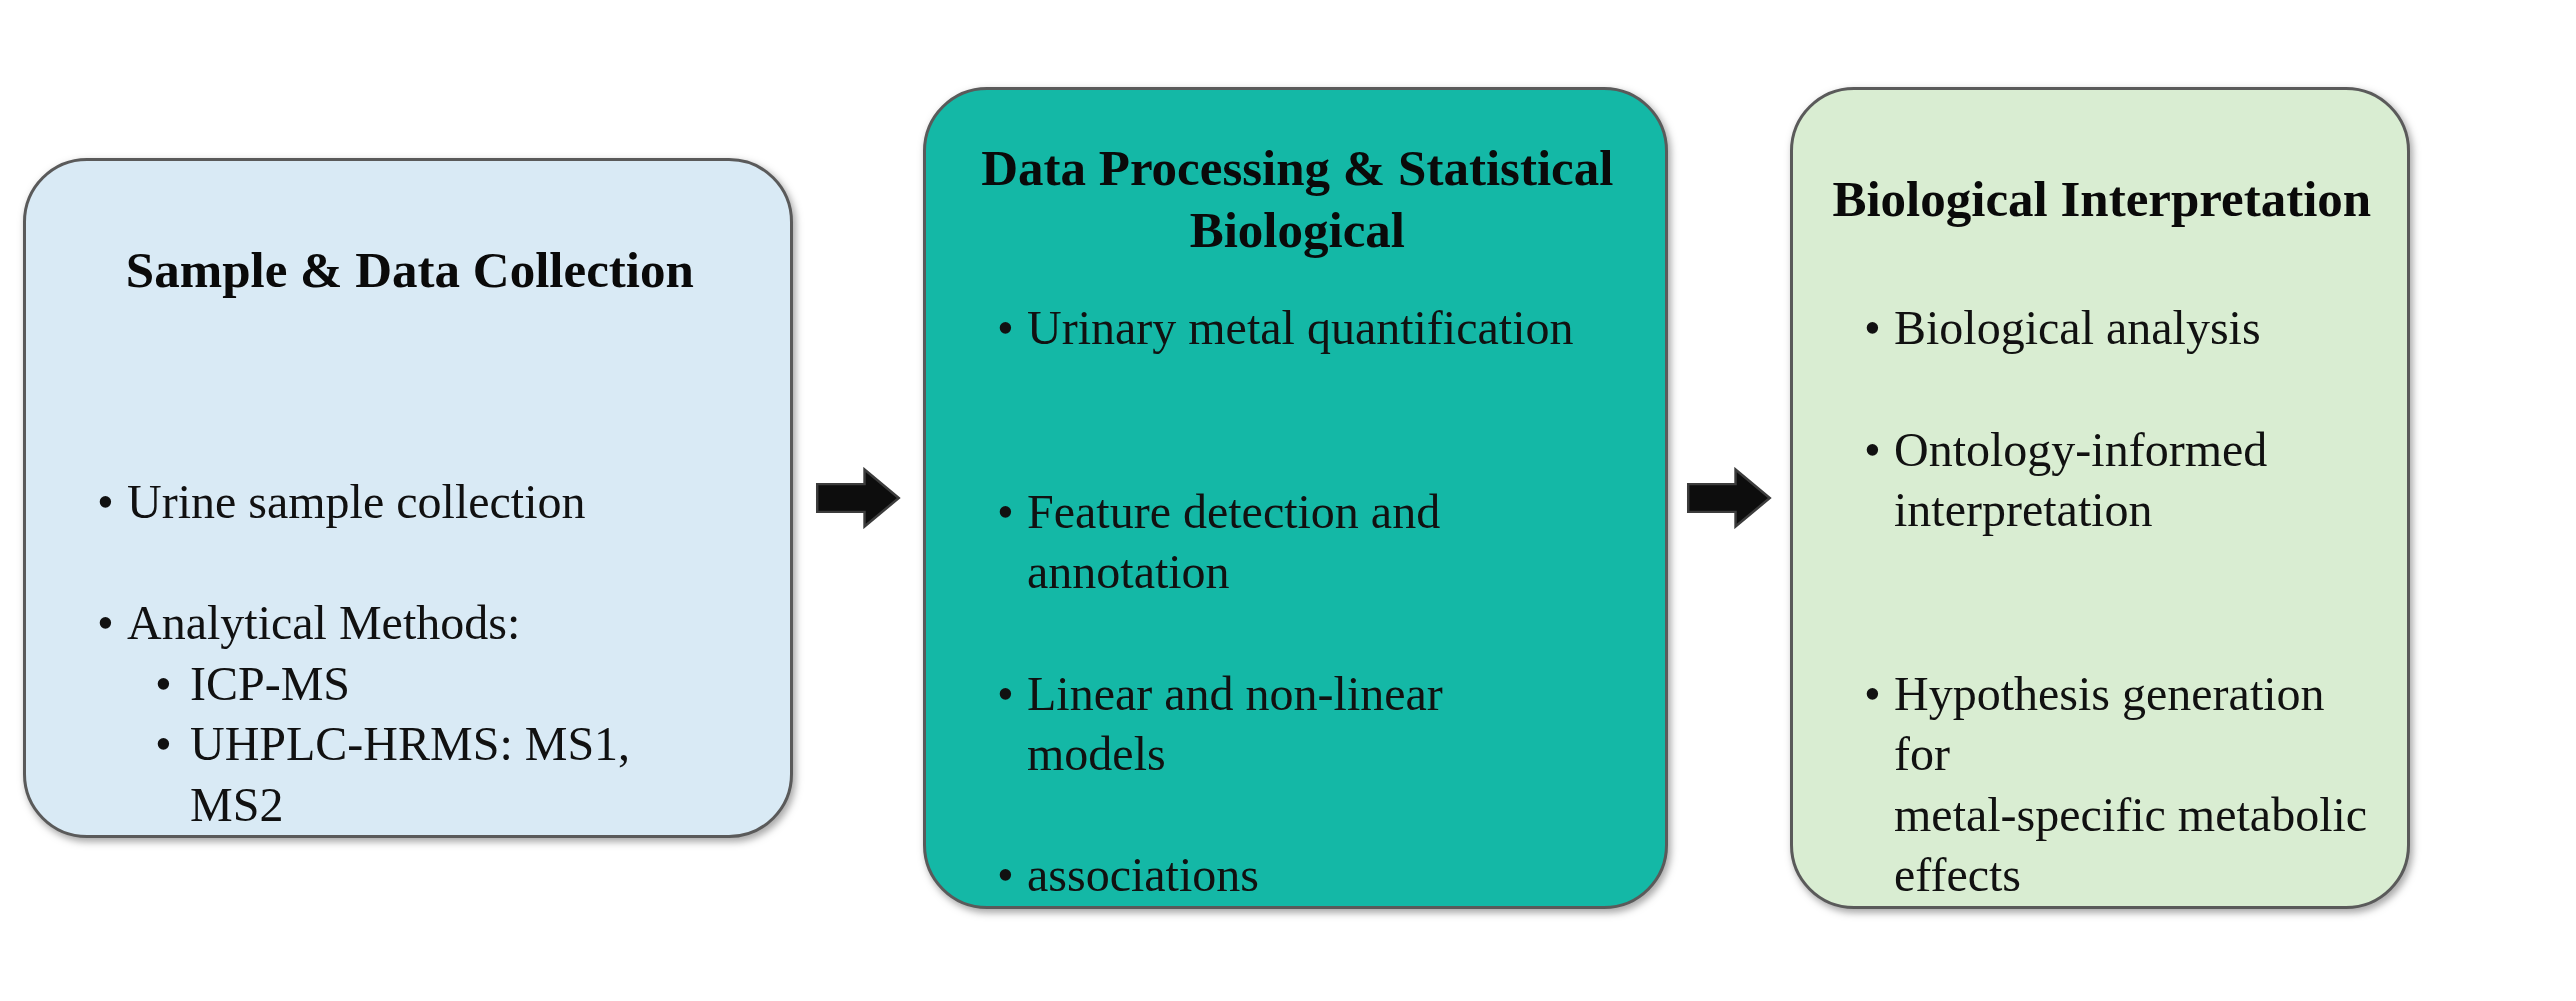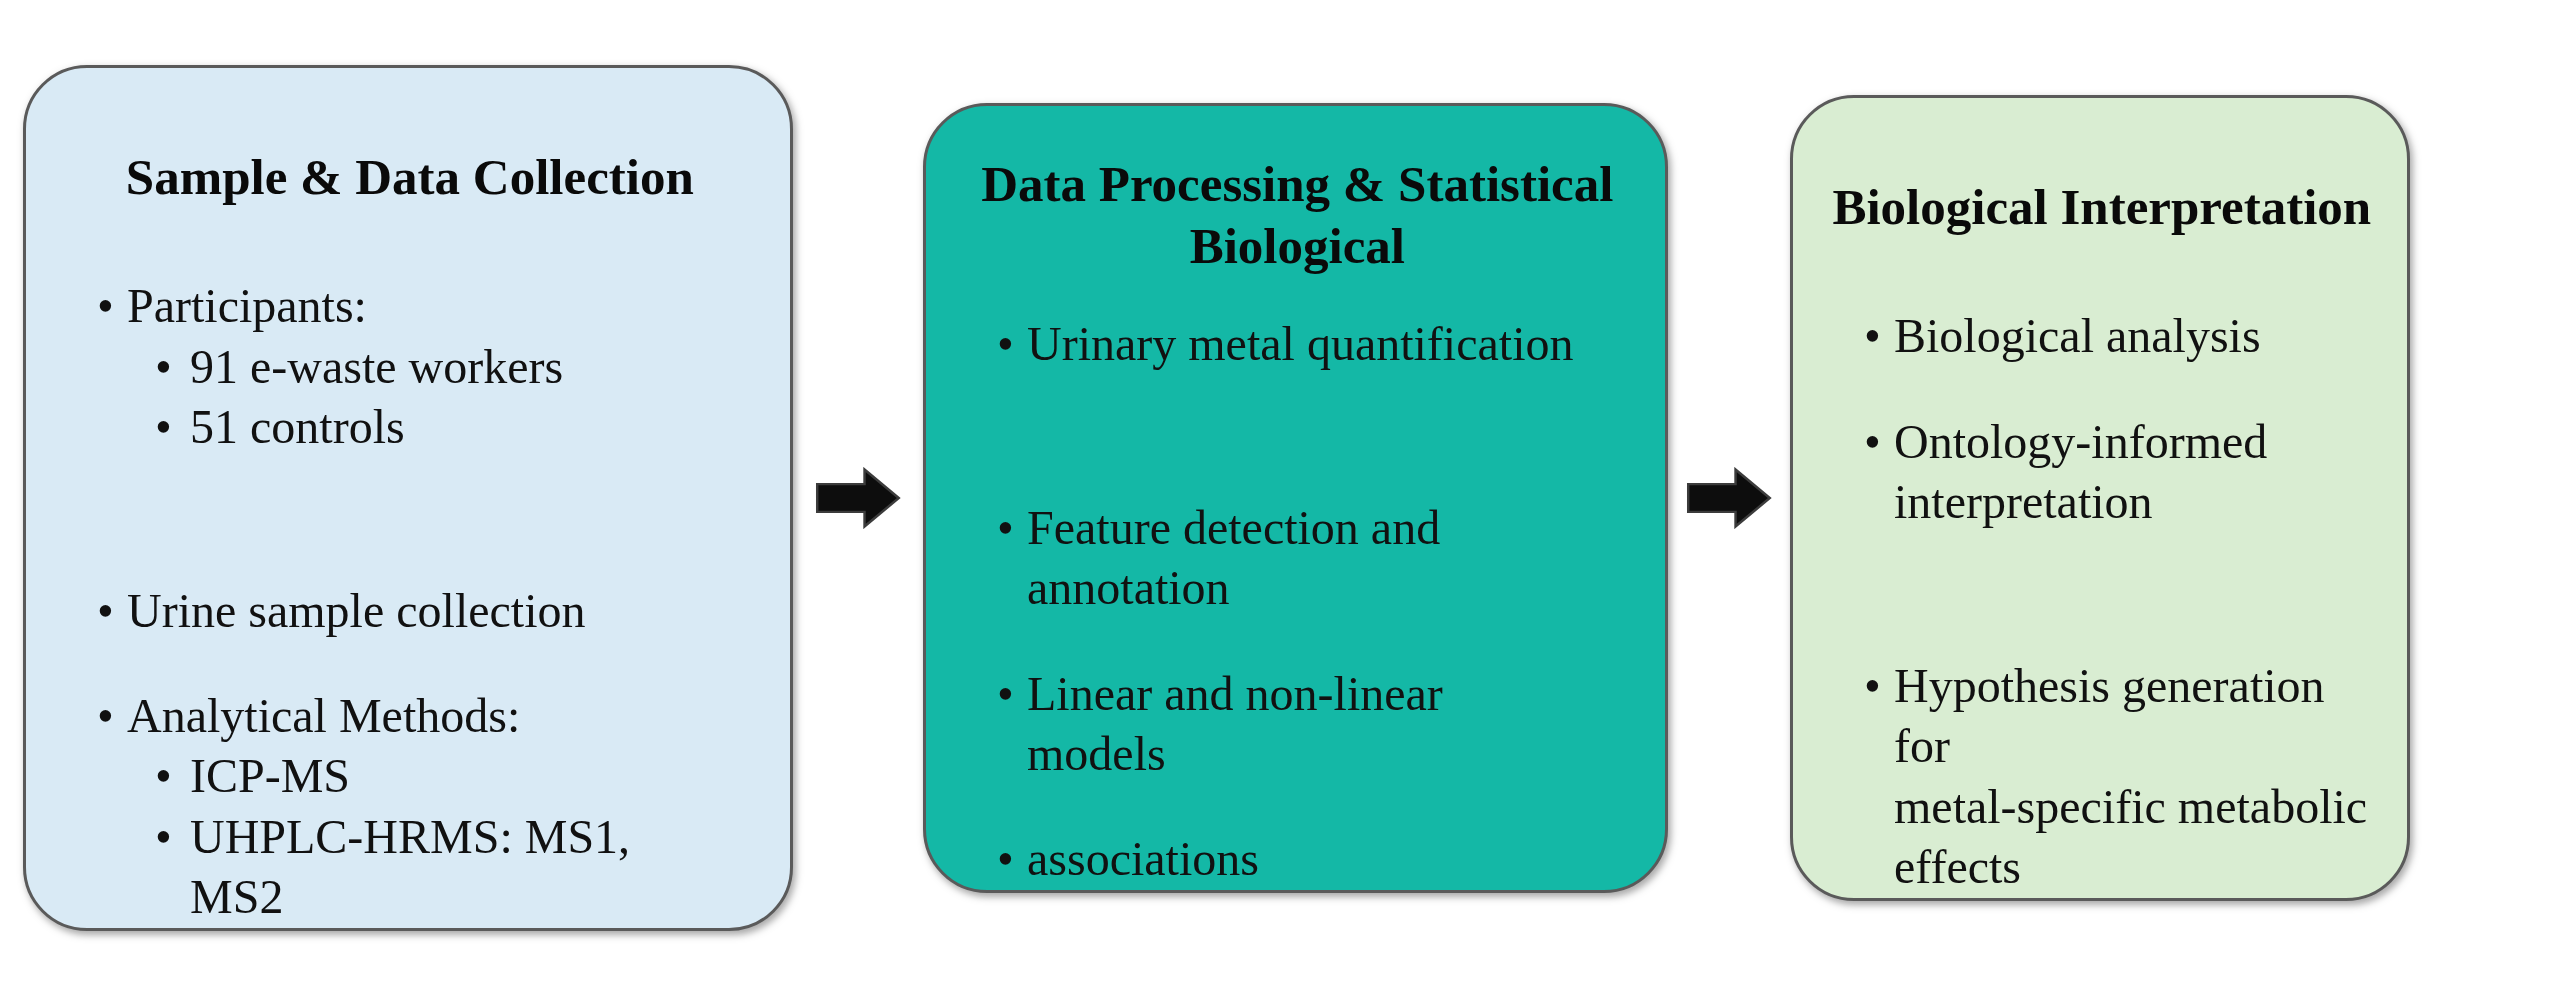--- a/index.html
+++ b/index.html
@@ -49,21 +49,21 @@
     font-size: 51px;
     line-height: 1.22;
     color: #0a0a0a;
   }
   .title-line { display: block; white-space: nowrap; }
   .box-body {
     margin-top: 20px;
     font-size: 48px;
     line-height: 1.26;
   }
-  .group + .group { margin-top: 45px; }
+  .group + .group { margin-top: 61px; }
   .group.gap-lg { margin-top: 123px; }
   .li {
     position: relative;
     margin-left: 46px;
     padding-left: 30px;
   }
   .li::before {
     content: "\2022";
     position: absolute;
     left: 0;
@@ -79,33 +79,20 @@
 </head>
 <body>
 
 <div class="diagram">
 
   <div class="box b1" style="background-color: rgb(217, 234, 245);">
     <div class="box-title">
       <span class="title-line">Sample &amp; Data Collection</span>
     </div>
     <div class="box-body">
-      <div class="group">
-        <div class="li">
-          <span class="bullet-line">Participants:</span>
-        </div>
-        <div class="sub">
-          <div class="li">
-            <span class="bullet-line">91 e-waste workers</span>
-          </div>
-          <div class="li">
-            <span class="bullet-line">51 controls</span>
-          </div>
-        </div>
-      </div>
       <div class="group gap-lg">
         <div class="li">
           <span class="bullet-line">Urine sample collection</span>
         </div>
       </div>
       <div class="group">
         <div class="li">
           <span class="bullet-line">Analytical Methods:</span>
         </div>
         <div class="sub">

